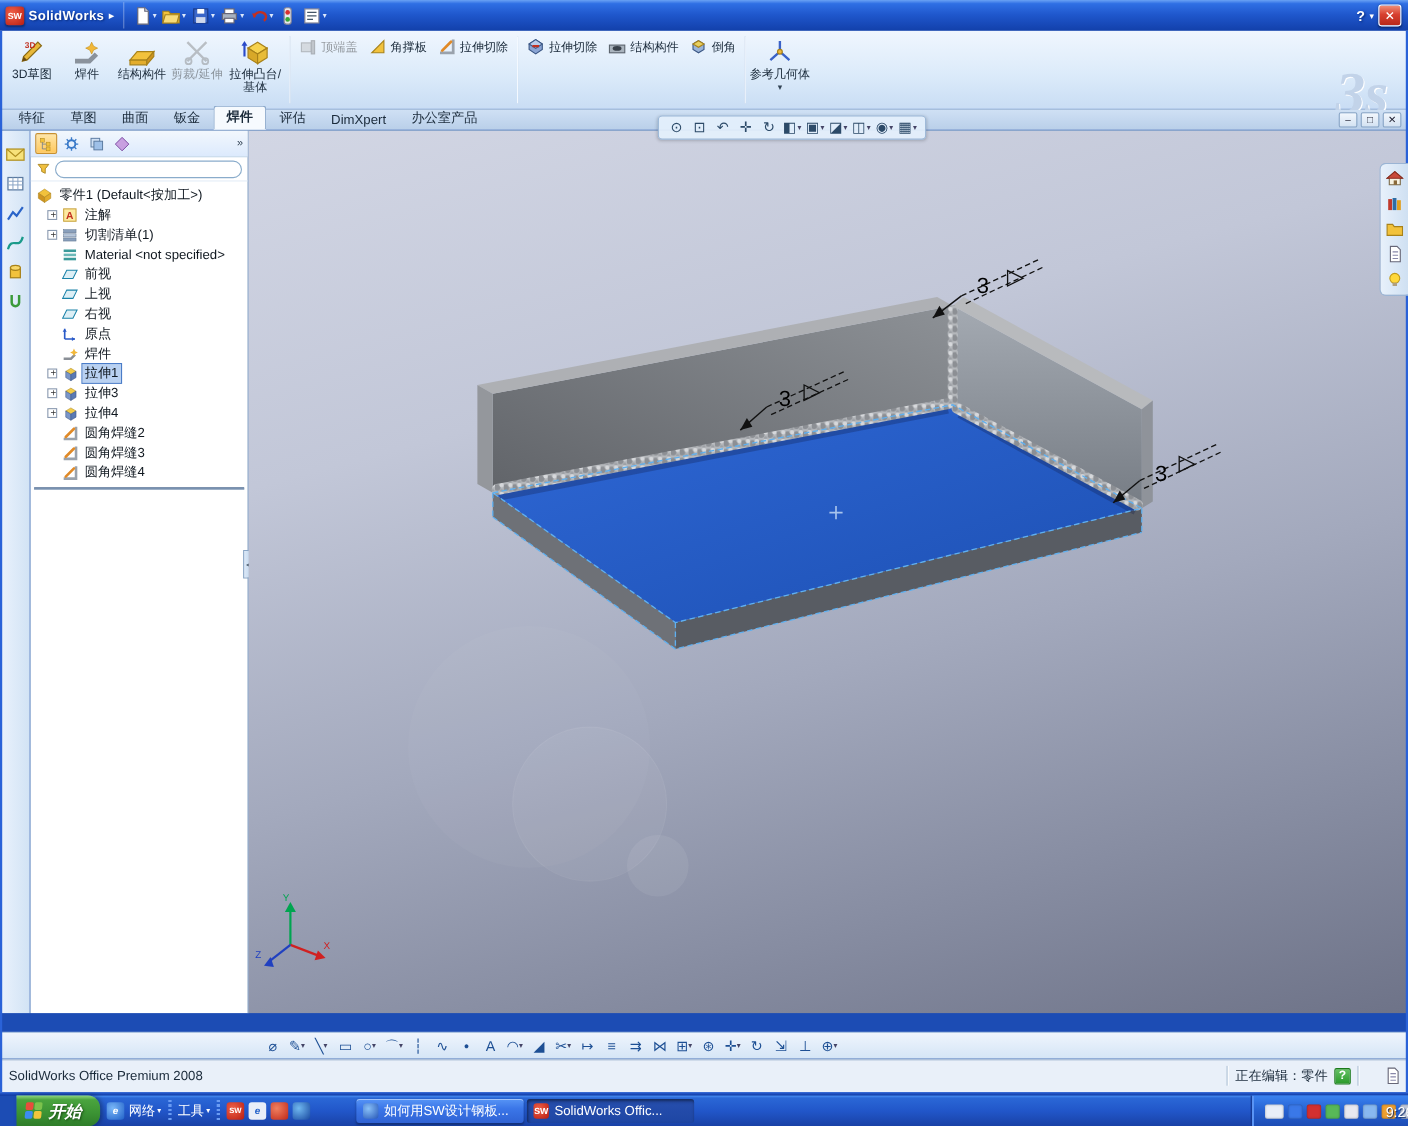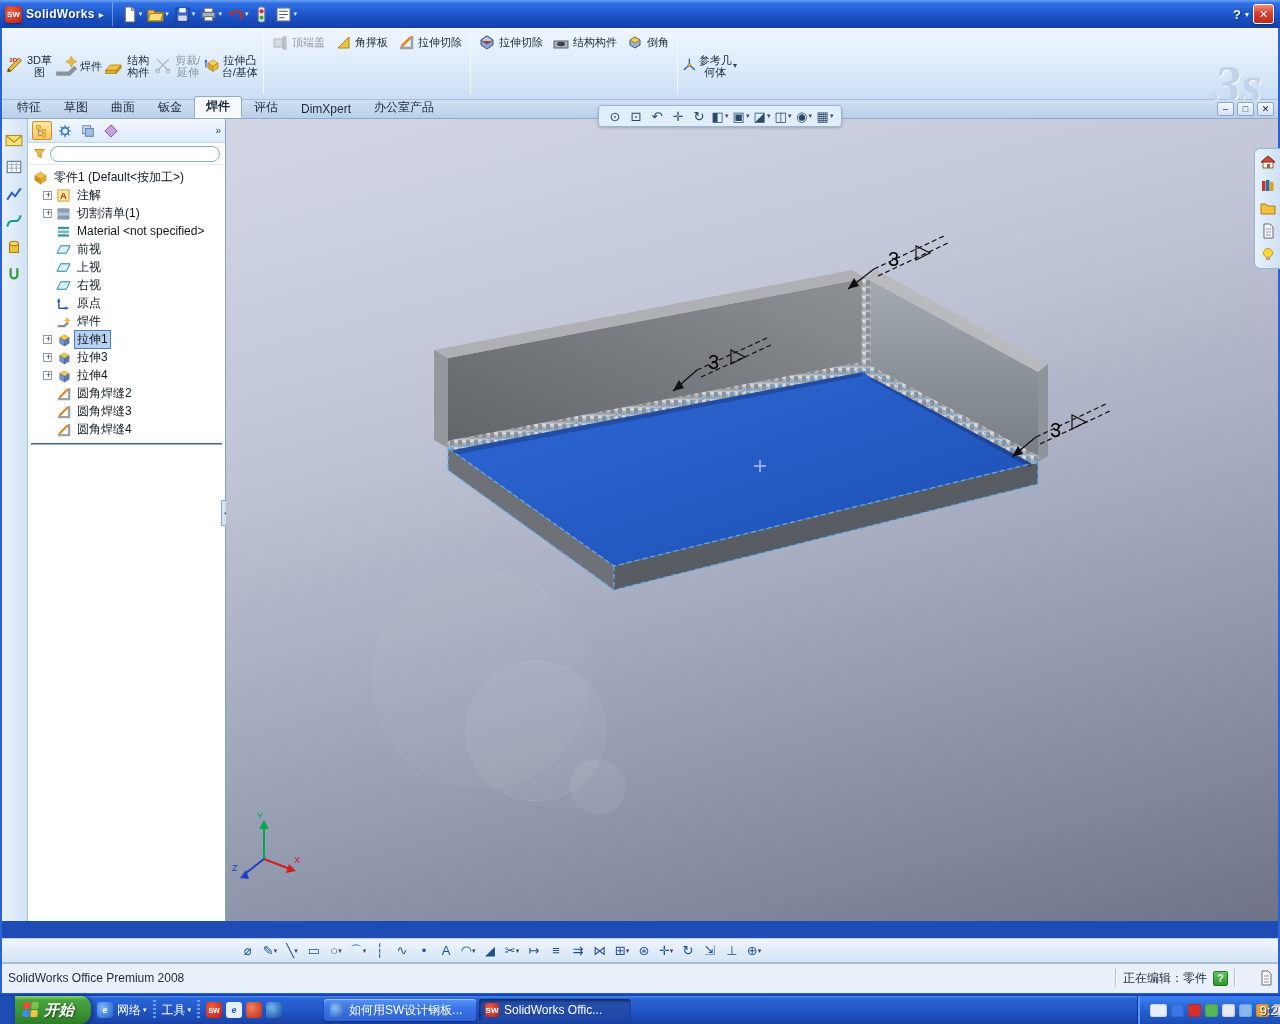--- a/index.html
+++ b/index.html
@@ -21,21 +21,21 @@
 #tb-title{position:absolute;left:0;right:0;text-align:center;font-weight:bold;font-size:13px;text-shadow:1px 1px 2px #082a7a;pointer-events:none}
 #tb-right{margin-left:auto;display:flex;align-items:center;gap:4px;padding-right:6px}
 .tb-help{font-weight:bold;font-size:13px;text-shadow:1px 1px 2px #082a7a}
 .tb-help-dd{font-size:8px}
 .tb-close{width:21px;height:20px;border-radius:3px;background:linear-gradient(180deg,#f09078,#d84030 45%,#b82818);
  border:1px solid #fff;color:#fff;font-size:11px;display:flex;align-items:center;justify-content:center;box-shadow:0 1px 2px rgba(0,0,0,.4)}
 
 
 #cmdbar{position:absolute;left:0;top:28px;width:1280px;height:72px;display:flex;align-items:stretch;padding:2px 4px;
  background:linear-gradient(180deg,#f0f6fe 0%,#dcebfa 55%,#c9ddf4 100%);border-bottom:1px solid #a6bedc}
-.cm-btn{width:50px;display:flex;flex-direction:row;align-items:center;justify-content:flex-start;padding-top:4px;
+.cm-btn{width:50px;display:flex;flex-direction:column;align-items:center;justify-content:flex-start;padding-top:4px;
  font-size:11px;color:#1a2a3a;text-align:center;line-height:12px}
 .cm-btn svg{width:26px;height:26px;margin-bottom:2px}
 .cm-btn.wide{width:56px}
 .cm-btn.disabled{opacity:.45;filter:grayscale(1)}
 .cm-sep{width:1px;background:#afc4de;border-right:1px solid #f4f9ff;margin:3px 3px}
 .cm-col{display:flex;flex-direction:row;justify-content:center;padding:2px 0}
 .cm-small{display:flex;align-items:center;height:20px;font-size:11px;color:#1a2a3a;gap:4px;padding:0 5px;white-space:nowrap}
 .cm-small svg{width:16px;height:16px}
 .cm-small.disabled{opacity:.45;filter:grayscale(1)}
 .cm-caret{font-size:8px;color:#345}

